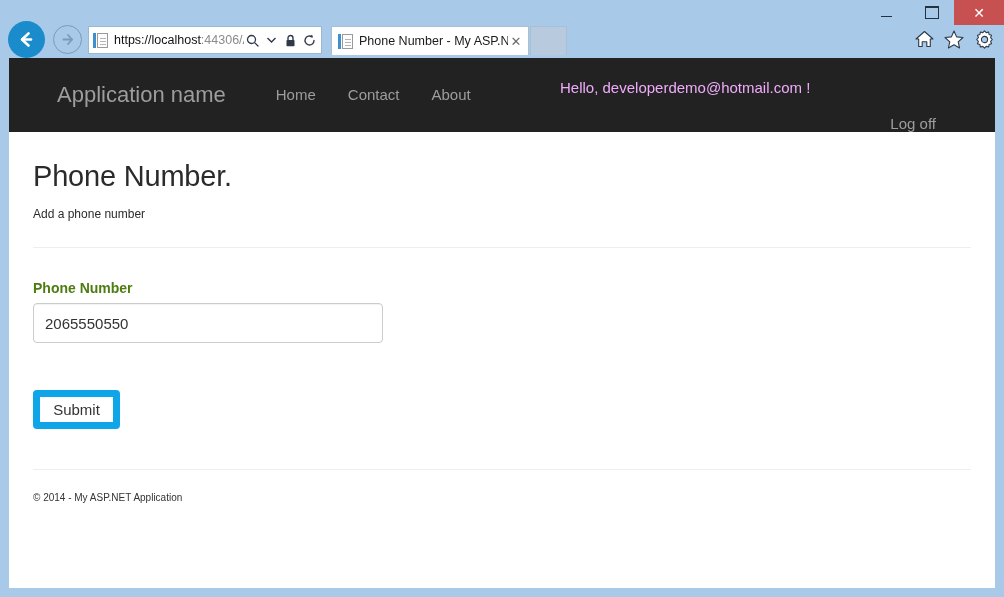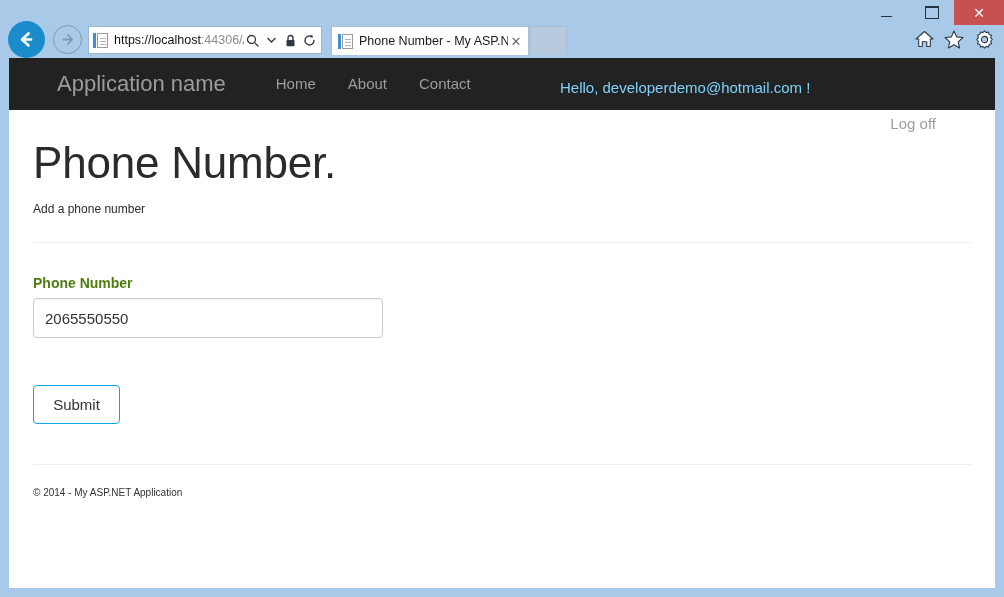--- a/index.html
+++ b/index.html
@@ -214,21 +214,21 @@
   .viewport {
     position: absolute;
     left: 9px; top: 58px;
     width: 986px; height: 530px;
     background: #ffffff;
     overflow: hidden;
   }
 
   
   .navbar {
-    height: 52px;
+    height: 74px;
     background: #222222;
     display: flex;
     align-items: center;
     position: relative;
   }
   .brand {
     margin-left: 48px;
     font-size: 22px;
     color: #9d9d9d;
     line-height: 58px;
@@ -243,29 +243,29 @@
     text-decoration: none;
     padding: 1px 16px;
     line-height: 58px;
     display: inline-block;
   }
   .nav-right {
     position: absolute;
     left: 535px; top: 0;
     display: flex;
   }
-  .nav-right .greeting { color: #7dd3fc; }
+  .nav-right .greeting { color: #f0abfc; }
   .nav-right .logoff { margin-left: 48px; margin-top: 36px; }
 
   
   .content {
     padding: 0 24px 0 24px;
   }
   h1.page-title {
-    font-size: 44px;
+    font-size: 29px;
     font-weight: normal;
     color: #2b2b2b;
     margin: 28px 0 0 0;
     letter-spacing: -0.2px;
   }
   .subtitle {
     font-size: 12px;
     color: #2b2b2b;
     margin: 14px 0 0 0;
   }
@@ -293,21 +293,21 @@
     font-family: "Liberation Sans", sans-serif;
     background: #ffffff;
     box-shadow: inset 0 1px 1px rgba(0,0,0,0.055);
     outline: none;
   }
   .submit-btn {
     margin-top: 47px;
     width: 87px;
     height: 39px;
     background: #ffffff;
-    border: 1px solid #0ea5e9;
+    border: 7px solid #0ea5e9;
     border-radius: 4px;
     font-size: 15px;
     color: #333333;
     font-family: "Liberation Sans", sans-serif;
     cursor: pointer;
   }
   hr.footer-rule {
     border: none;
     border-top: 1px solid #eeeeee;
     margin: 40px 0 0 0;
@@ -412,22 +412,22 @@
       </span>
     </div>
   </div>
 
   <div class="viewport">
 
     <div class="navbar">
       <span class="brand">Application name</span>
       <span class="nav-links">
         <a href="#">Home</a>
+        <a href="#">Contact</a>
         <a href="#">About</a>
-        <a href="#">Contact</a>
       </span>
       <span class="nav-right">
         <span class="greeting">Hello, developerdemo@hotmail.com !</span>
         <a href="#" class="logoff">Log off</a>
       </span>
     </div>
 
     <div class="content">
       <h1 class="page-title">Phone Number.</h1>
       <p class="subtitle">Add a phone number</p>

